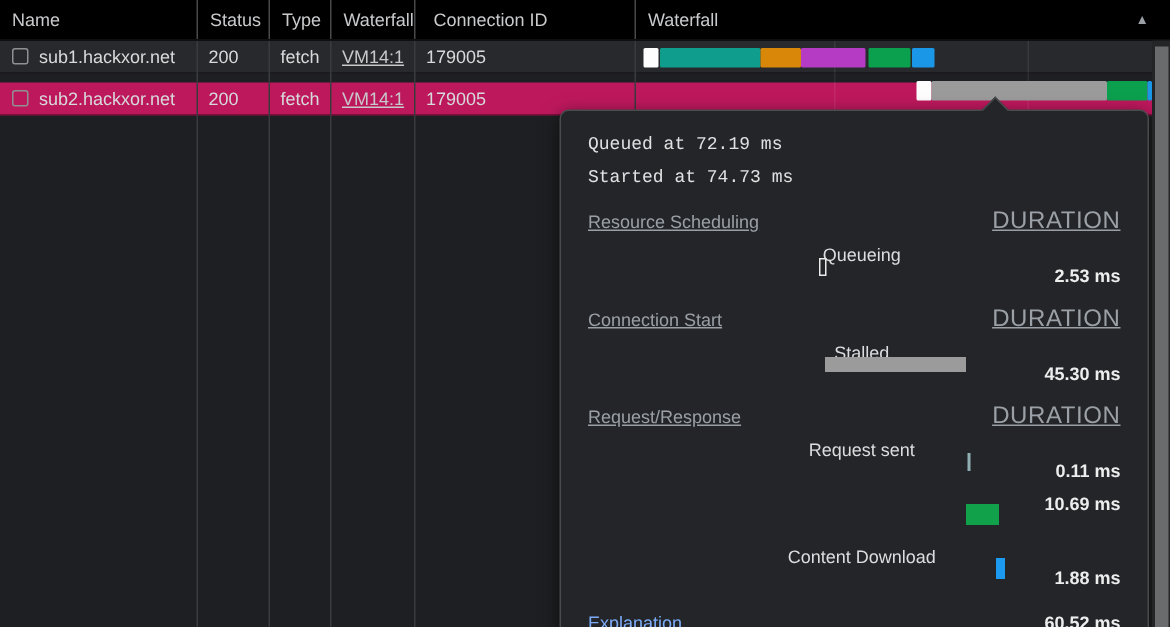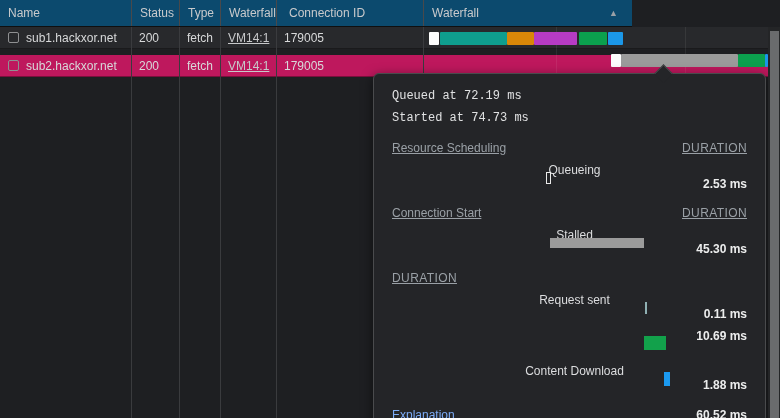--- a/index.html
+++ b/index.html
@@ -8,22 +8,22 @@
     font-family:"Liberation Sans","DejaVu Sans",sans-serif;
     font-size:12px;
     background:#1e1f22;
     color:#d8d9da;
     position:relative;
   }
   .panel { position:absolute; inset:0; overflow:hidden; }
 
   
   .grid-header {
-    position:absolute; left:0; top:0; width:632px; height:27px;
-    background:#0c4a6e; border-bottom:1px solid #0f0f10;
+    position:absolute; left:0; top:0; width:780px; height:27px;
+    background:#000000; border-bottom:1px solid #0f0f10;
     display:flex; align-items:center; color:#c9cacc; z-index:4;
   }
   .hcell { height:100%; display:flex; align-items:center; padding-left:8px; border-left:1px solid #49494b; }
   .hcell:first-child { border-left:none; }
   .col-name { width:131px; }
   .col-status { width:48px; }
   .col-type { width:41px; }
   .col-initiator { width:56px; }
   .col-connection { width:147px;padding-left:12px; }
   .col-waterfall { flex:1; justify-content:space-between; padding-right:14px; }
@@ -69,21 +69,21 @@
     position:absolute; top:-7px; left:283px; width:13px; height:13px;
     background:#242528; border-left:1px solid #4a4b4d; border-top:1px solid #4a4b4d;
     transform:rotate(45deg);
   }
   .tt-content { padding:14px 18px 0 18px; }
   .tt-line { line-height:16px; margin-bottom:6px; color:#e0e1e2;font-family:Liberation Mono, monospace; }
   .tt-sec-header {
     display:flex; justify-content:space-between; align-items:center;
     color:#9aa0a6; margin-top:14px; height:16px;text-decoration:underline;
   }
-  .tt-duration-label { font-size:12px; letter-spacing:0.4px; }
+  .tt-duration-label { font-size:16px; letter-spacing:0.4px; }
   .tt-item { position:relative; display:flex; align-items:center; min-height:20px; margin-top:8px;flex-direction:column; }
   .tt-item-label { padding-left:10px; color:#dcdddf; line-height:13px; max-width:150px; }
   .tt-item-value { margin-left:auto; font-weight:bold; color:#eceded; }
   .tt-bar { position:absolute; top:50%; transform:translateY(-50%); }
   .tt-footer { display:flex; justify-content:space-between; align-items:center; margin-top:16px; }
   .tt-link { color:#7cacf8; text-decoration:underline; cursor:pointer; }
   .tt-total { font-weight:bold; color:#eceded; }
   .tt-divider {
     height:1px; margin:14px 2px 0 2px;
     background:linear-gradient(90deg, rgba(170,170,170,0) 0%, rgba(190,190,190,0.85) 50%, rgba(170,170,170,0) 100%);
@@ -191,20 +191,21 @@
         <span>Connection Start</span>
         <span class="tt-duration-label">DURATION</span>
       </div>
       <div class="tt-item">
         <span class="tt-item-label">Stalled</span>
         <span class="tt-bar" style="left: 158px; width: 94px; height: 10px; background: rgb(155, 155, 155);"></span>
         <span class="tt-item-value">45.30 ms</span>
       </div>
 
       <div class="tt-sec-header">
+        <span>Request/Response</span>
         <span class="tt-duration-label">DURATION</span>
       </div>
       <div class="tt-item">
         <span class="tt-item-label">Request sent</span>
         <span class="tt-bar" style="left: 253px; width: 2px; height: 12px; background: rgb(143, 176, 179);"></span>
         <span class="tt-item-value">0.11 ms</span>
       </div>
       <div class="tt-item" style="min-height:28px">
         <span class="tt-bar" style="left: 252px; width: 22px; height: 14px; background: rgb(18, 161, 75);"></span>
         <span class="tt-item-value">10.69 ms</span>

